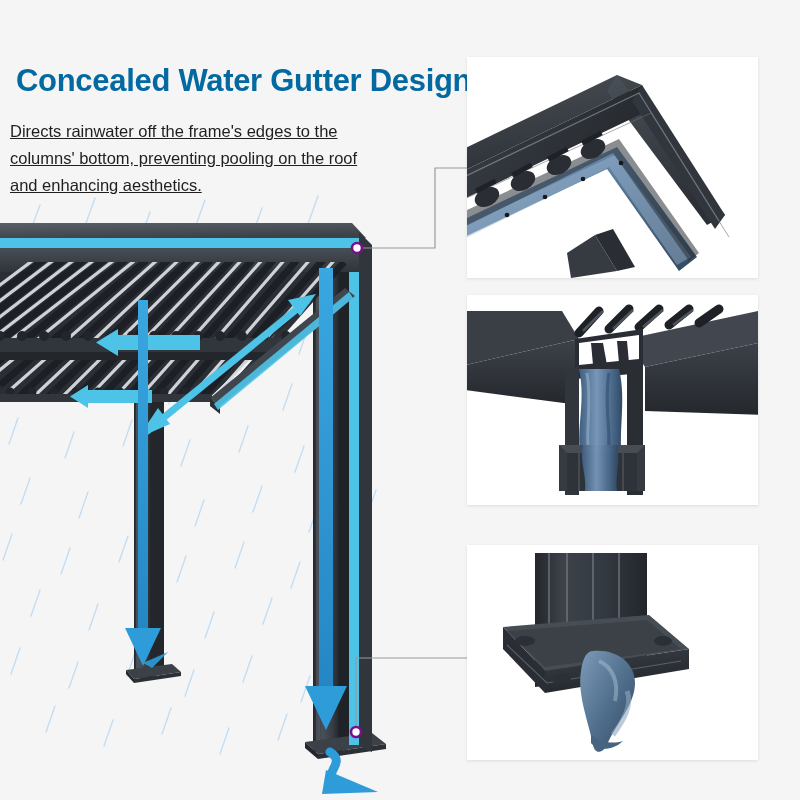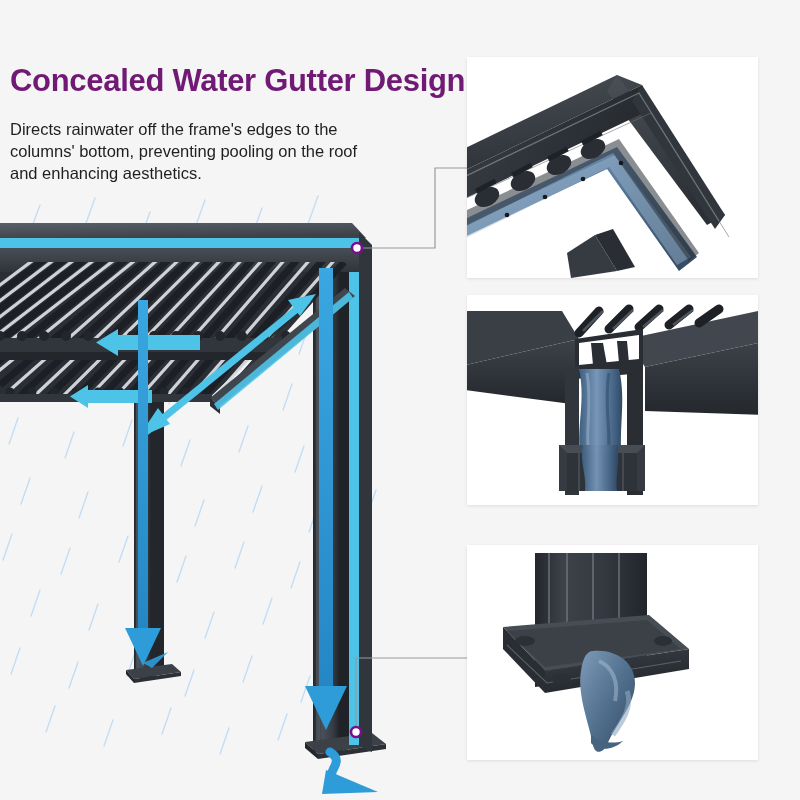--- a/index.html
+++ b/index.html
@@ -4,27 +4,27 @@
 <style>
   html,body{margin:0;padding:0;}
   body{
     width:800px;height:800px;overflow:hidden;
     background:#f5f5f5;
     font-family:"Liberation Sans", sans-serif;
     position:relative;
   }
   #stage{position:absolute;inset:0;width:800px;height:800px;}
   .txt-title{
-    position:absolute;left:10px;top:63px;
-    font-size:31px;font-weight:700;color:#701a75;
+    position:absolute;left:16px;top:63px;
+    font-size:31px;font-weight:700;color:#0369a1;
     letter-spacing:-0.3px;white-space:nowrap;
   }
   .txt-body{
     position:absolute;left:10px;top:118px;width:360px;
-    font-size:16.5px;line-height:22px;color:#1f1f1f;font-weight:400;
+    font-size:16.5px;line-height:27px;color:#1f1f1f;font-weight:400;text-decoration:underline;
   }
   .panel{
     position:absolute;background:#ffffff;
     box-shadow:0 1px 3px rgba(0,0,0,0.10);
     overflow:hidden;
   }
   #panel-1{left:467px;top:57px;width:291px;height:221px;}
   #panel-2{left:467px;top:295px;width:291px;height:210px;}
   #panel-3{left:467px;top:545px;width:291px;height:215px;}
   .panel svg{display:block;width:100%;height:100%;}

